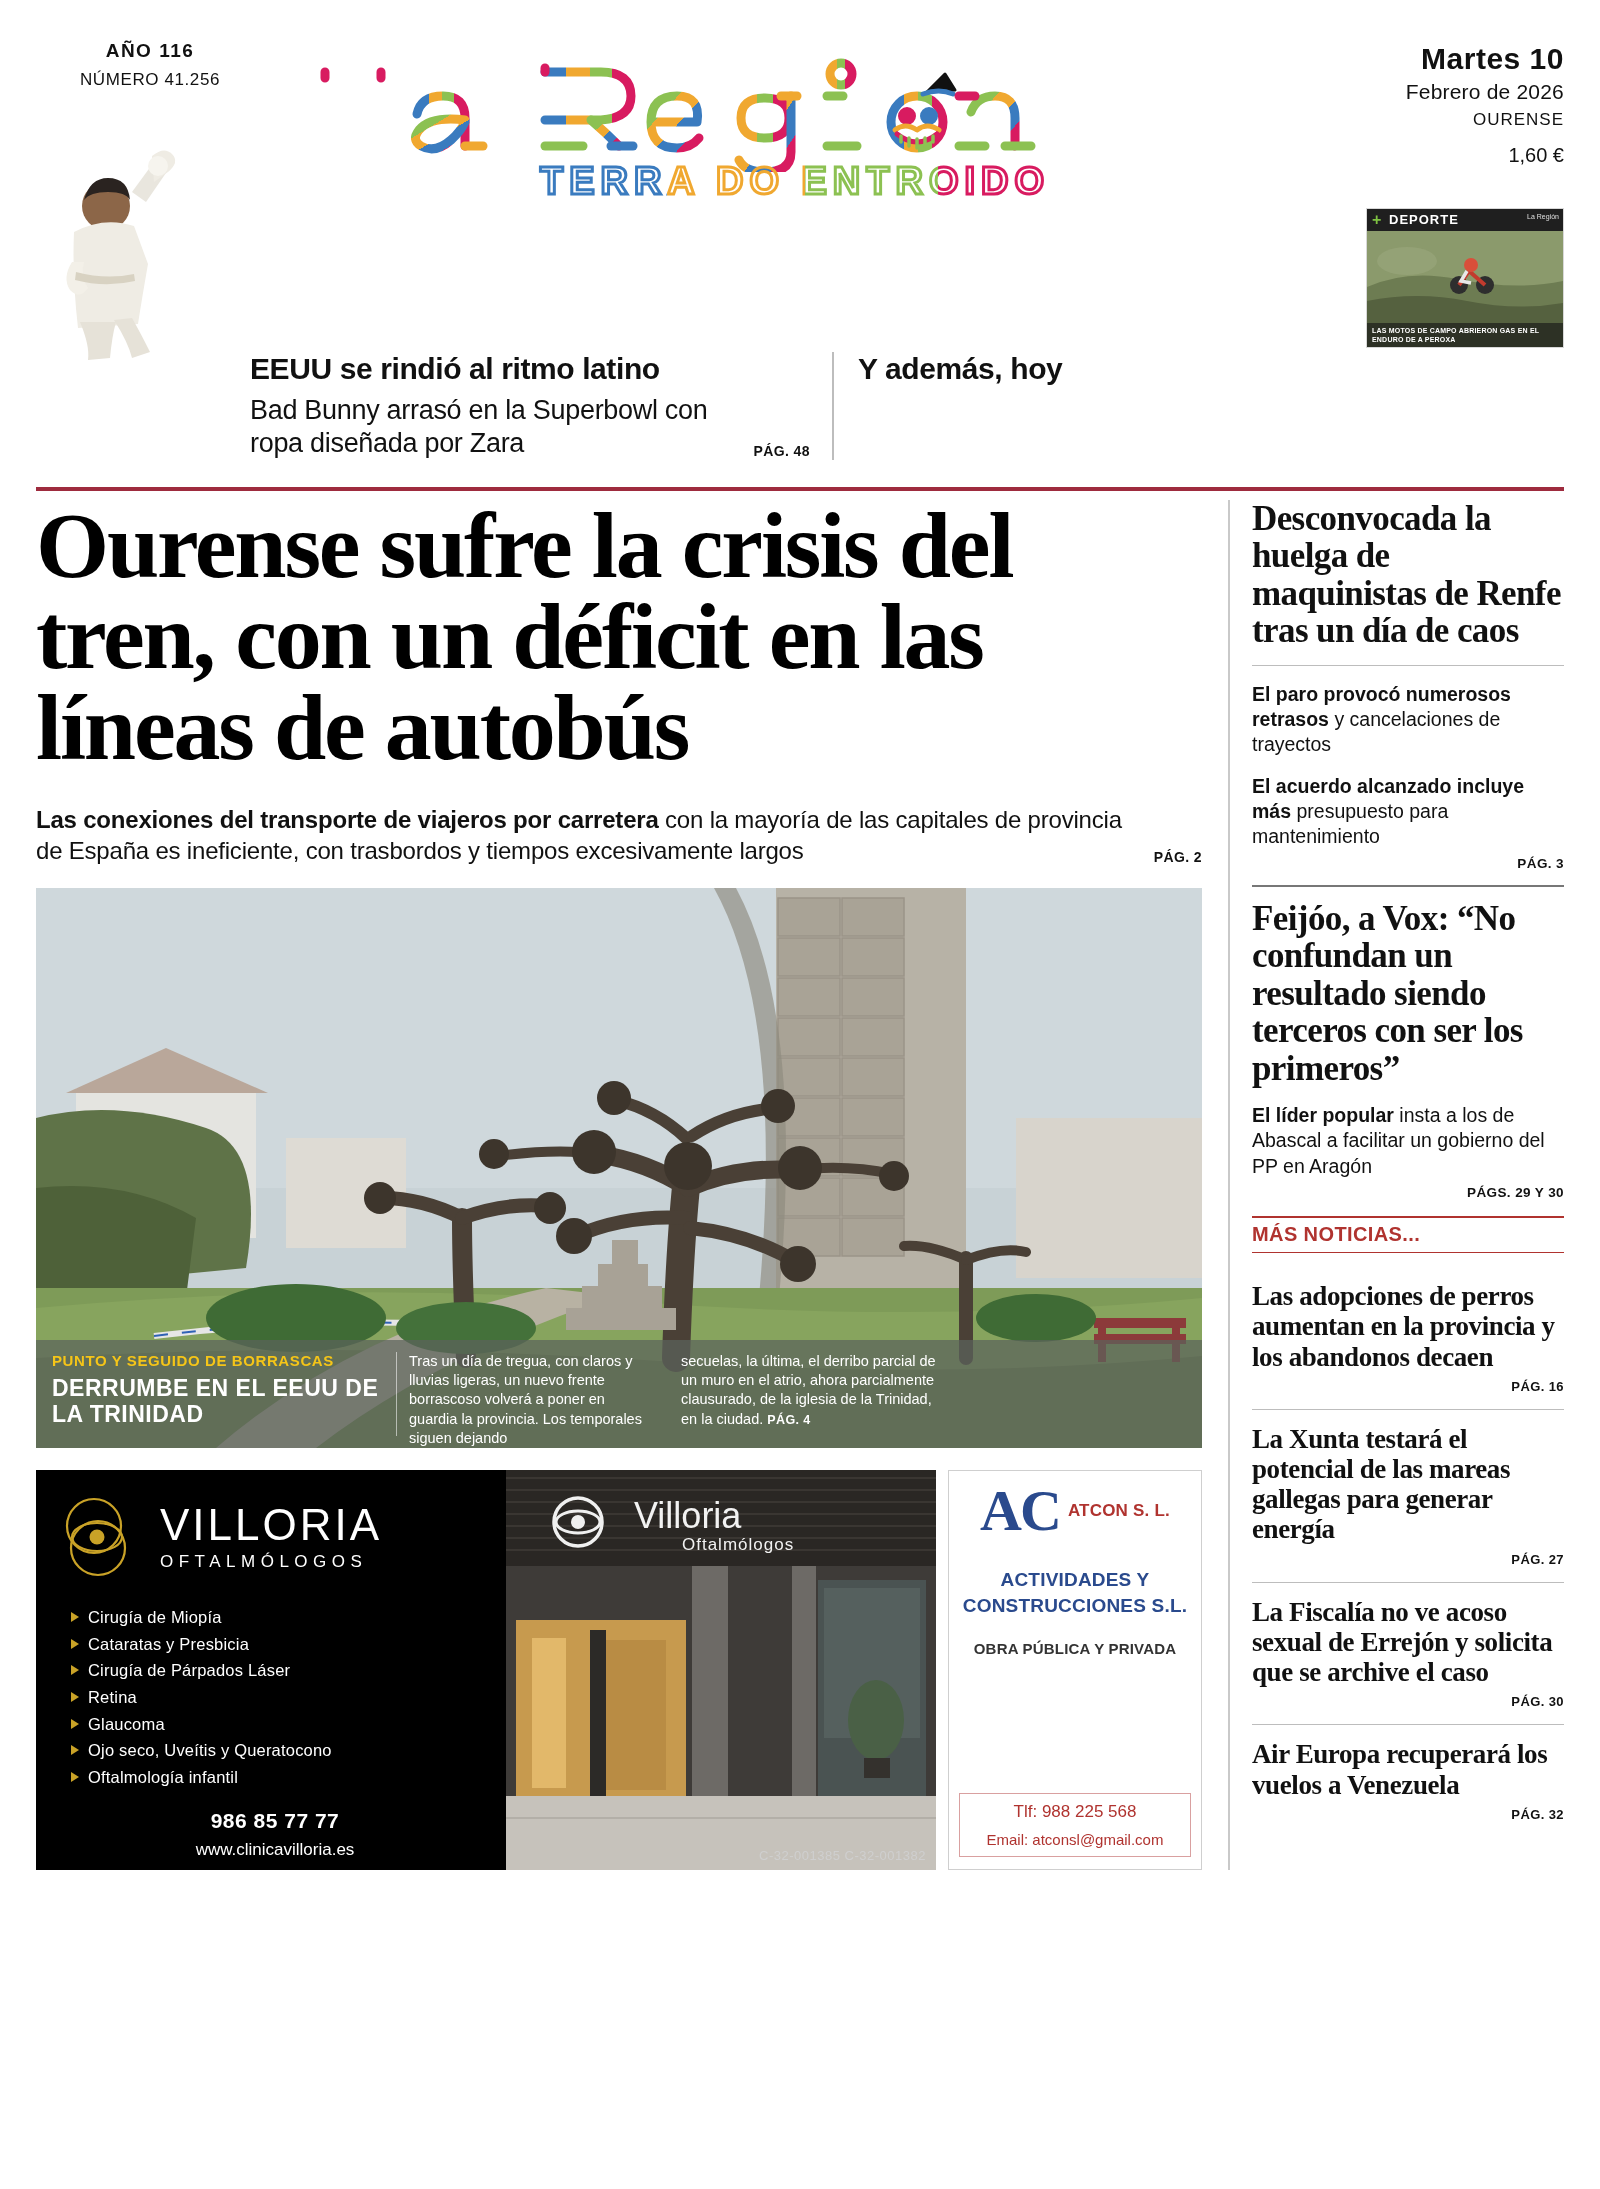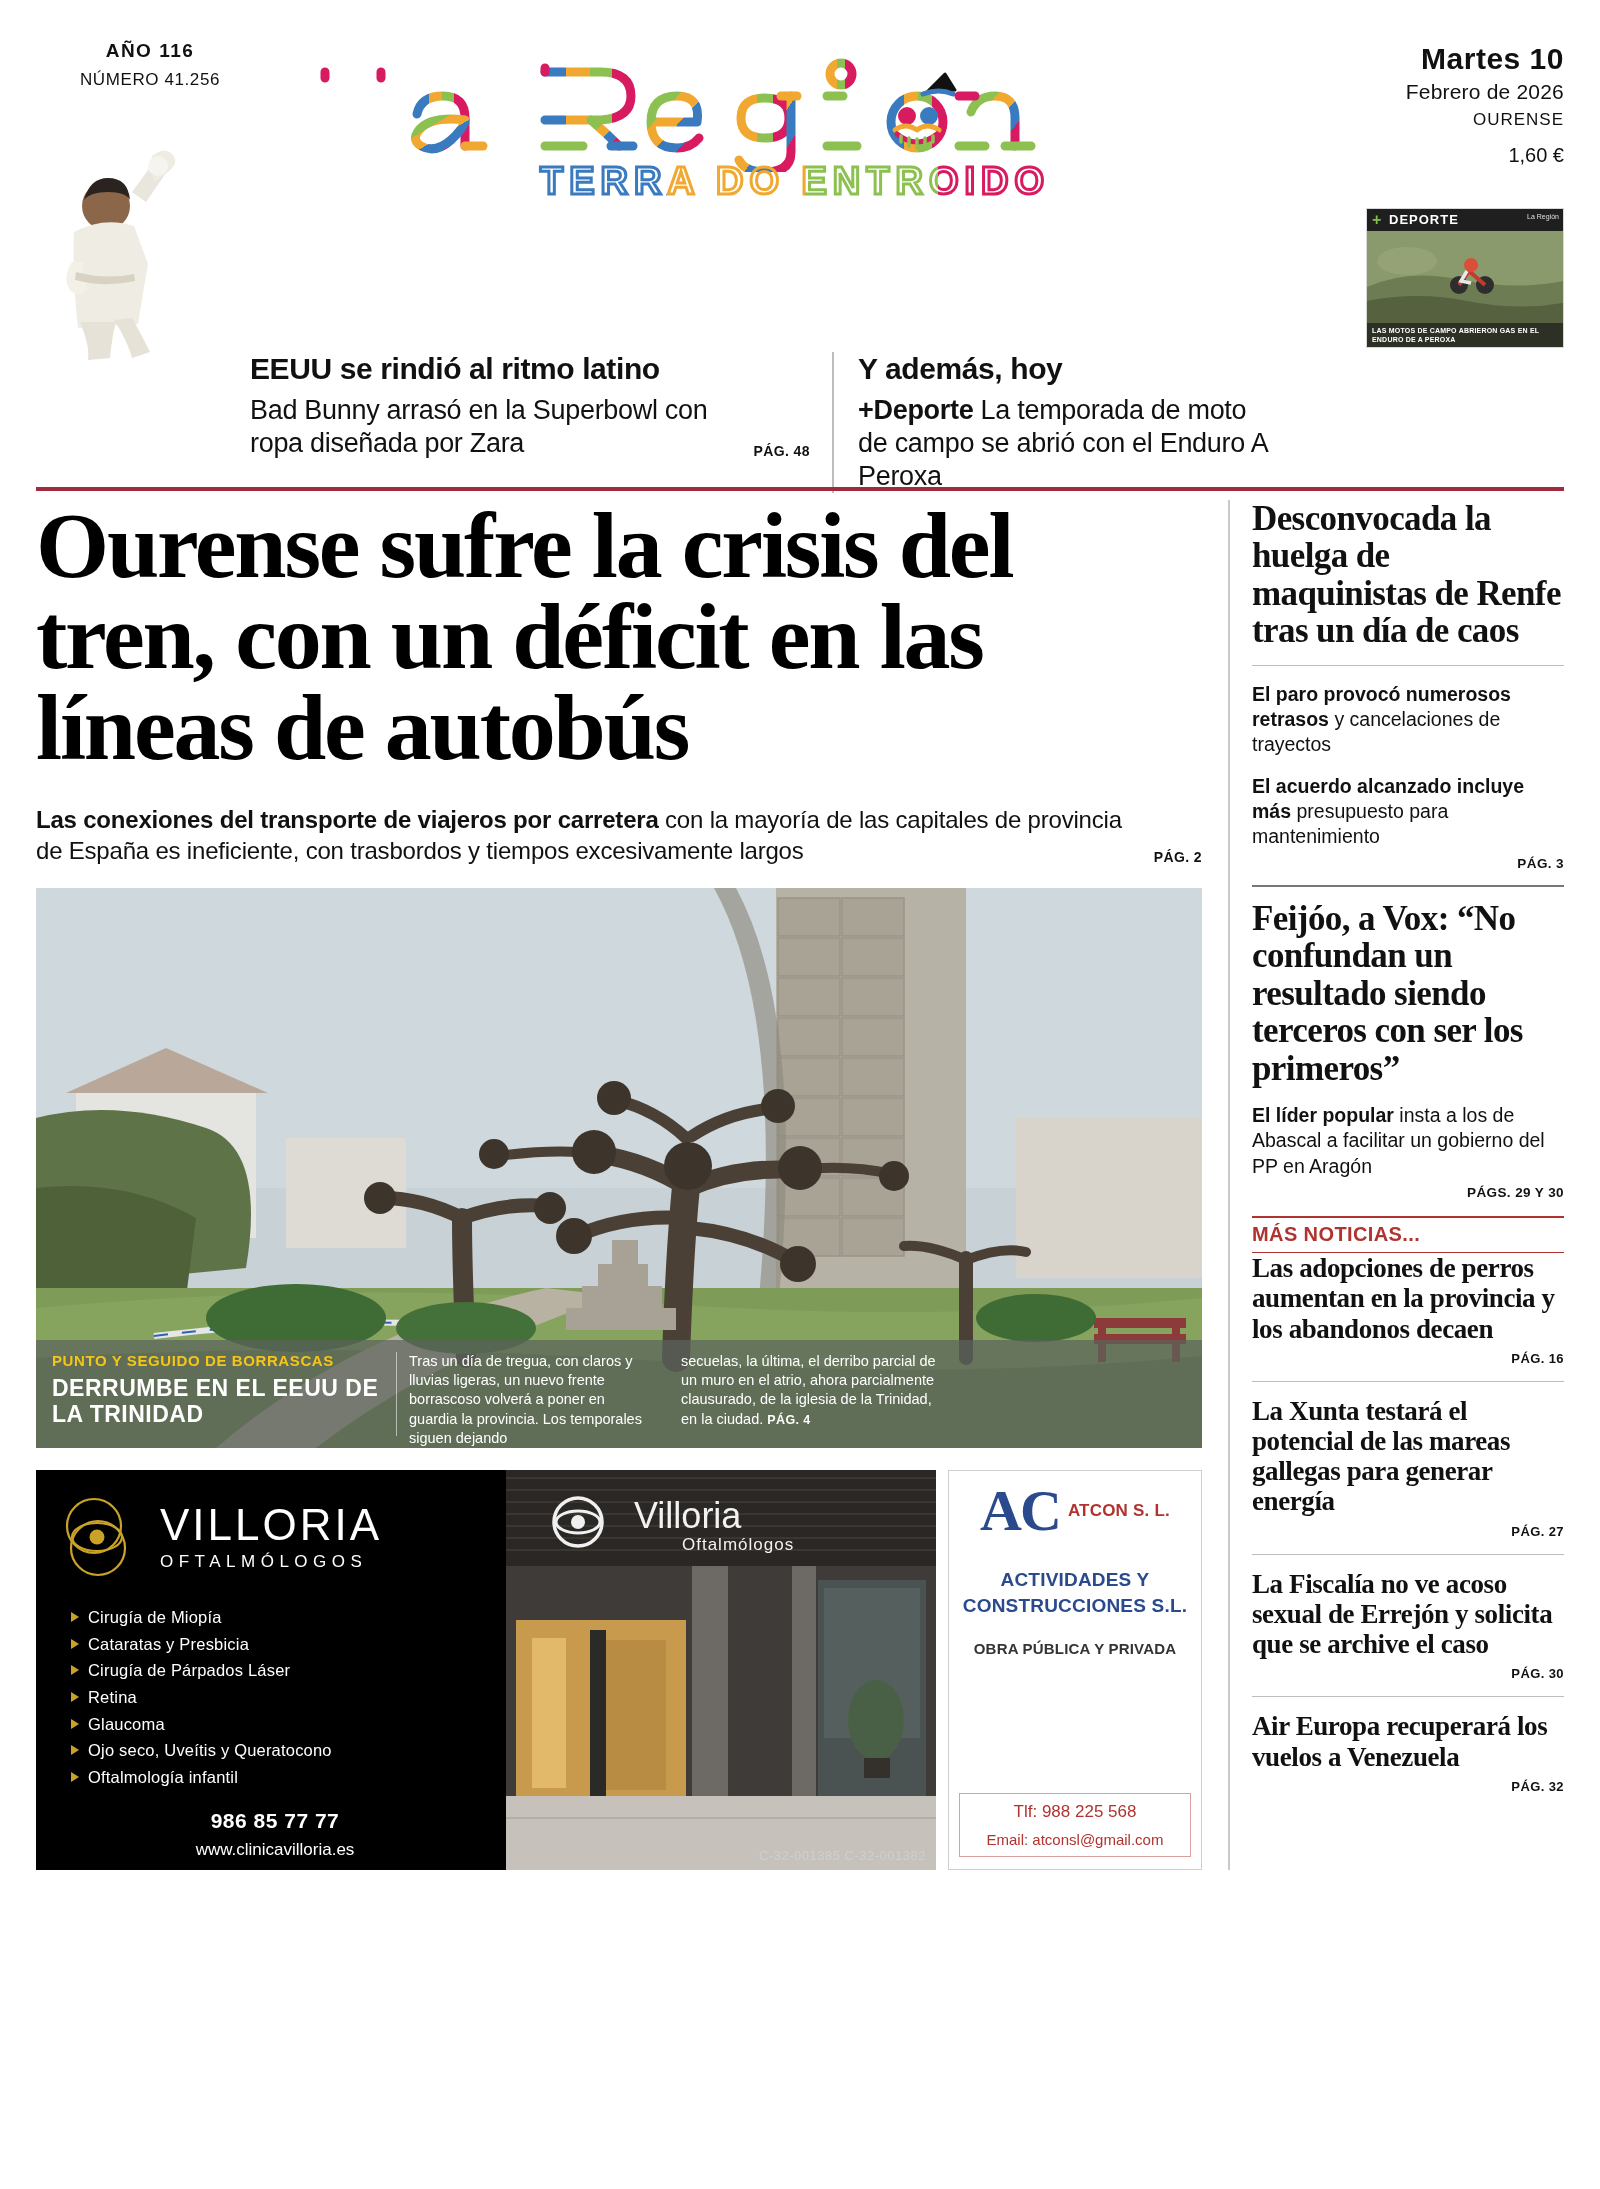--- a/index.html
+++ b/index.html
@@ -89,21 +89,21 @@
   .atc-tlf{color:#b0332f;font-size:17px;}
   .atc-mail{color:#b0332f;font-size:15px;margin-top:9px;}
 
   
   .side-h1{font-family:"Liberation Serif",serif;font-weight:bold;font-size:35px;line-height:1.07;letter-spacing:-.6px;margin:0;}
   .side-sub{margin-top:16px;font-size:19.5px;line-height:1.3;}
   .side-sub b{font-weight:bold;}
   .side-pag{font-size:13.5px;font-weight:bold;letter-spacing:.4px;text-align:right;margin-top:6px;}
   .hr-thin{border:0;border-top:1px solid #bdbdbd;margin:15px 0 14px;}
   .hr-thick{border:0;border-top:2px solid #777;margin:14px 0 13px;}
-  .mas-noticias{color:#b0332f;font-weight:bold;font-size:20px;letter-spacing:.4px;border-top:2px solid #b0332f;border-bottom:1px solid #b0332f;padding:5px 0 6px;margin:16px 0 0;}
+  .mas-noticias{color:#b0332f;font-weight:bold;font-size:20px;letter-spacing:.4px;border-top:2px solid #b0332f;border-bottom:1px solid #b0332f;padding:5px 0 6px;margin:16px 0 28px;}
   .nb-h{font-family:"Liberation Serif",serif;font-weight:bold;font-size:27px;line-height:1.12;letter-spacing:-.4px;margin:0;}
   .nb-pag{font-size:13px;font-weight:bold;letter-spacing:.4px;text-align:right;margin-top:7px;}
 </style>
 </head>
 <body>
 
 <div class="page">
 
   <div class="masthead">
 
@@ -262,23 +262,20 @@
   <div class="teaser">
     <div class="teaser-left">
       <div class="tz-title">EEUU se rindió al ritmo latino</div>
       <div class="tz-body deckline">
         <span>Bad Bunny arrasó en la Superbowl con ropa diseñada por Zara</span>
         <span class="pagref">PÁG. 48</span>
       </div>
     </div>
     <div class="teaser-right">
       <div class="tz-title">Y además, hoy</div>
-      <div class="tz-body">
-        <b>+Deporte</b><span> La temporada de moto de campo se abrió con el Enduro A Peroxa</span>
-      </div>
     </div>
   </div>
 
   <div class="rule-red"></div>
 
   <div class="grid">
 
     <div class="col-main">
 
       <h1 class="lead-head">Ourense sufre la crisis del tren, con un déficit en las líneas de autobús</h1>

